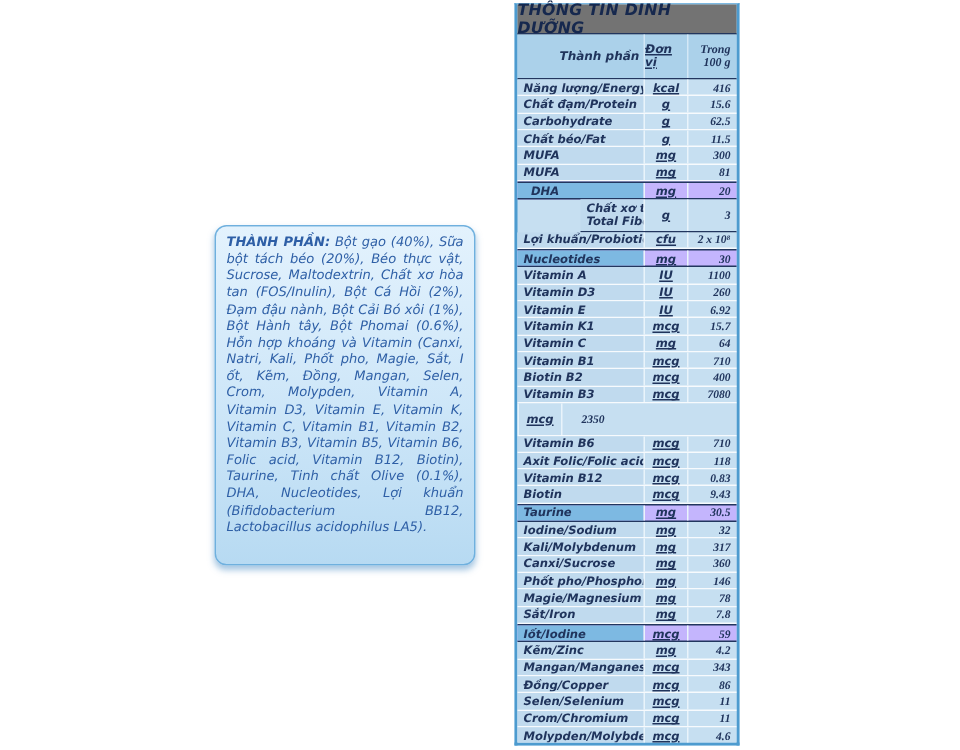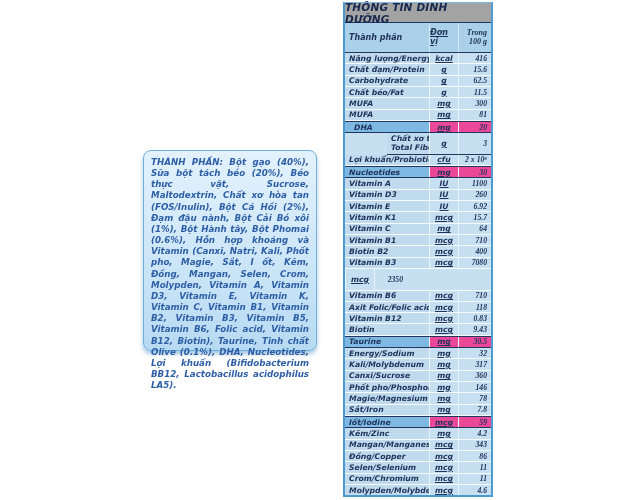--- a/index.html
+++ b/index.html
@@ -1,47 +1,47 @@
 <!DOCTYPE html>
 <html><head>
 <meta charset="utf-8">
 <style>
   html,body{margin:0;padding:0;background:#ffffff;}
   #stage{position:relative;width:640px;height:500px;background:#ffffff;overflow:hidden;
          font-family:"DejaVu Sans","Liberation Sans",sans-serif;}
 
   
-  #ing-panel{position:absolute;left:143px;top:150px;width:174px;height:201px;
+  #ing-panel{position:absolute;left:143px;top:150px;width:174px;height:227px;
     box-sizing:border-box;border:1.5px solid #6fb0de;border-radius:8px;
     background:linear-gradient(180deg,#e3f2fd 0%,#cde6f8 55%,#b7daf2 100%);
     box-shadow:0 3px 4px rgba(90,150,200,0.55);
-    padding:6px 7px;color:#2e5fa6;font-style:italic;font-weight:bold;
+    padding:6px 7px;color:#2e5fa6;font-style:italic;font-weight:normal;
     font-size:8.7px;line-height:11.15px;text-align:justify;}
   #ing-panel b{color:#2e5fa6;}
 
   
   #ntable{position:absolute;left:343px;top:2px;width:150px;height:495px;
     box-sizing:border-box;border:2px solid #4d9bcf;border-top:1px solid #7db9e2;
     display:flex;flex-direction:column;background:#c6dff1;
     color:#20345c;font-style:italic;font-weight:bold;}
-  #ntable .title{height:20px;flex:0 0 20px;box-sizing:border-box;background:#a3a3a3;
+  #ntable .title{height:20px;flex:0 0 20px;box-sizing:border-box;background:#737373;
     border-bottom:1px solid #22365e;display:flex;align-items:center;justify-content:center;
     font-size:10.5px;letter-spacing:.2px;color:#16284e;}
   #ntable .cols{height:30px;flex:0 0 30px;box-sizing:border-box;background:#abd1ea;
-    border-bottom:1px solid #22365e;display:flex;align-items:center;font-size:8px;}
+    border-bottom:1px solid #22365e;display:flex;align-items:center;font-size:8px;padding-left:24px;}
   .c-name{flex:1 1 auto;padding-left:4px;box-sizing:border-box;text-align:left;white-space:nowrap;overflow:hidden;}
   .c-unit{flex:0 0 29px;box-sizing:border-box;border-left:1px solid #e9f4fb;align-self:stretch;display:flex;align-items:center;justify-content:center;text-decoration:underline;}
   .c-val{flex:0 0 33px;box-sizing:border-box;text-align:right;padding-right:4px;border-left:1px solid #e9f4fb;align-self:stretch;display:flex;align-items:center;justify-content:flex-end;font-family:Liberation Serif, serif;}
   .cols .c-unit,.cols .c-val{border-left:1px solid #d4e8f6;line-height:1.1;}
   #rows{flex:1 1 auto;display:flex;flex-direction:column;font-size:7.7px;}
   .t-row{flex:1 1 0;display:flex;align-items:center;box-sizing:border-box;
     border-bottom:1px solid rgba(255,255,255,.85);background:#c6dff1;}
   .t-row .c-name{background:#c0daee;align-self:stretch;display:flex;flex-direction:column;justify-content:center;}
   .t-row.dbl{flex:2 2 0;}
-  .t-row.hl{background:#ec4899;border-top:1px solid #22365e;border-bottom:1px solid #22365e;}
+  .t-row.hl{background:#c4b5fd;border-top:1px solid #22365e;border-bottom:1px solid #22365e;}
   .t-row.hl .c-name{background:#7db9e2;}
   .t-row.sec{border-bottom:1px solid #22365e;margin-left:42px;}
   .c-name.ind{padding-left:9px;}
   .t-row:last-child{border-bottom:none;}
 </style>
 </head>
 <body>
 
 <div id="stage">
 
@@ -173,21 +173,21 @@
           <div class="c-name">Biotin</div>
           <div class="c-unit">mcg</div>
           <div class="c-val">9.43</div>
         </div>
         <div class="t-row hl">
           <div class="c-name">Taurine</div>
           <div class="c-unit">mg</div>
           <div class="c-val">30.5</div>
         </div>
         <div class="t-row">
-          <div class="c-name">Energy/Sodium</div>
+          <div class="c-name">Iodine/Sodium</div>
           <div class="c-unit">mg</div>
           <div class="c-val">32</div>
         </div>
         <div class="t-row">
           <div class="c-name">Kali/Molybdenum</div>
           <div class="c-unit">mg</div>
           <div class="c-val">317</div>
         </div>
         <div class="t-row">
           <div class="c-name">Canxi/Sucrose</div>

